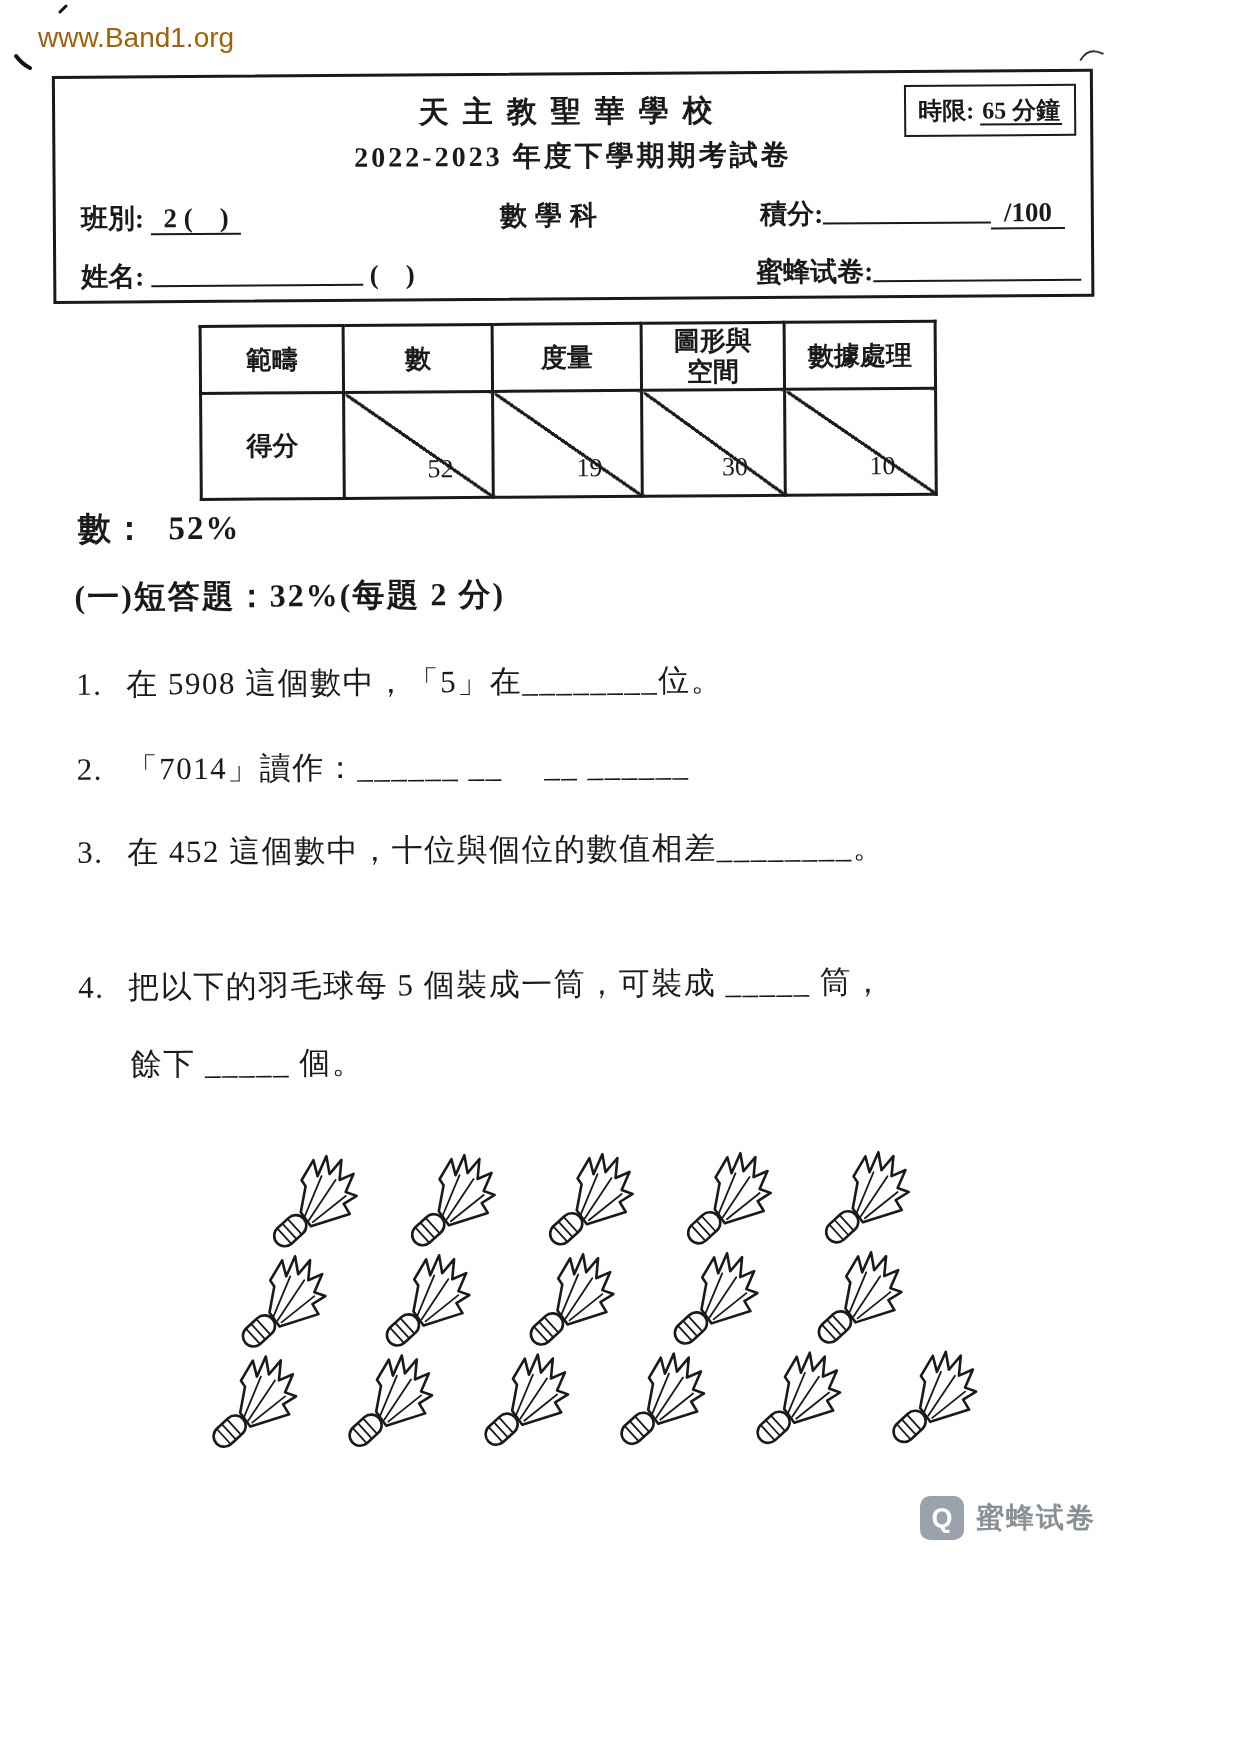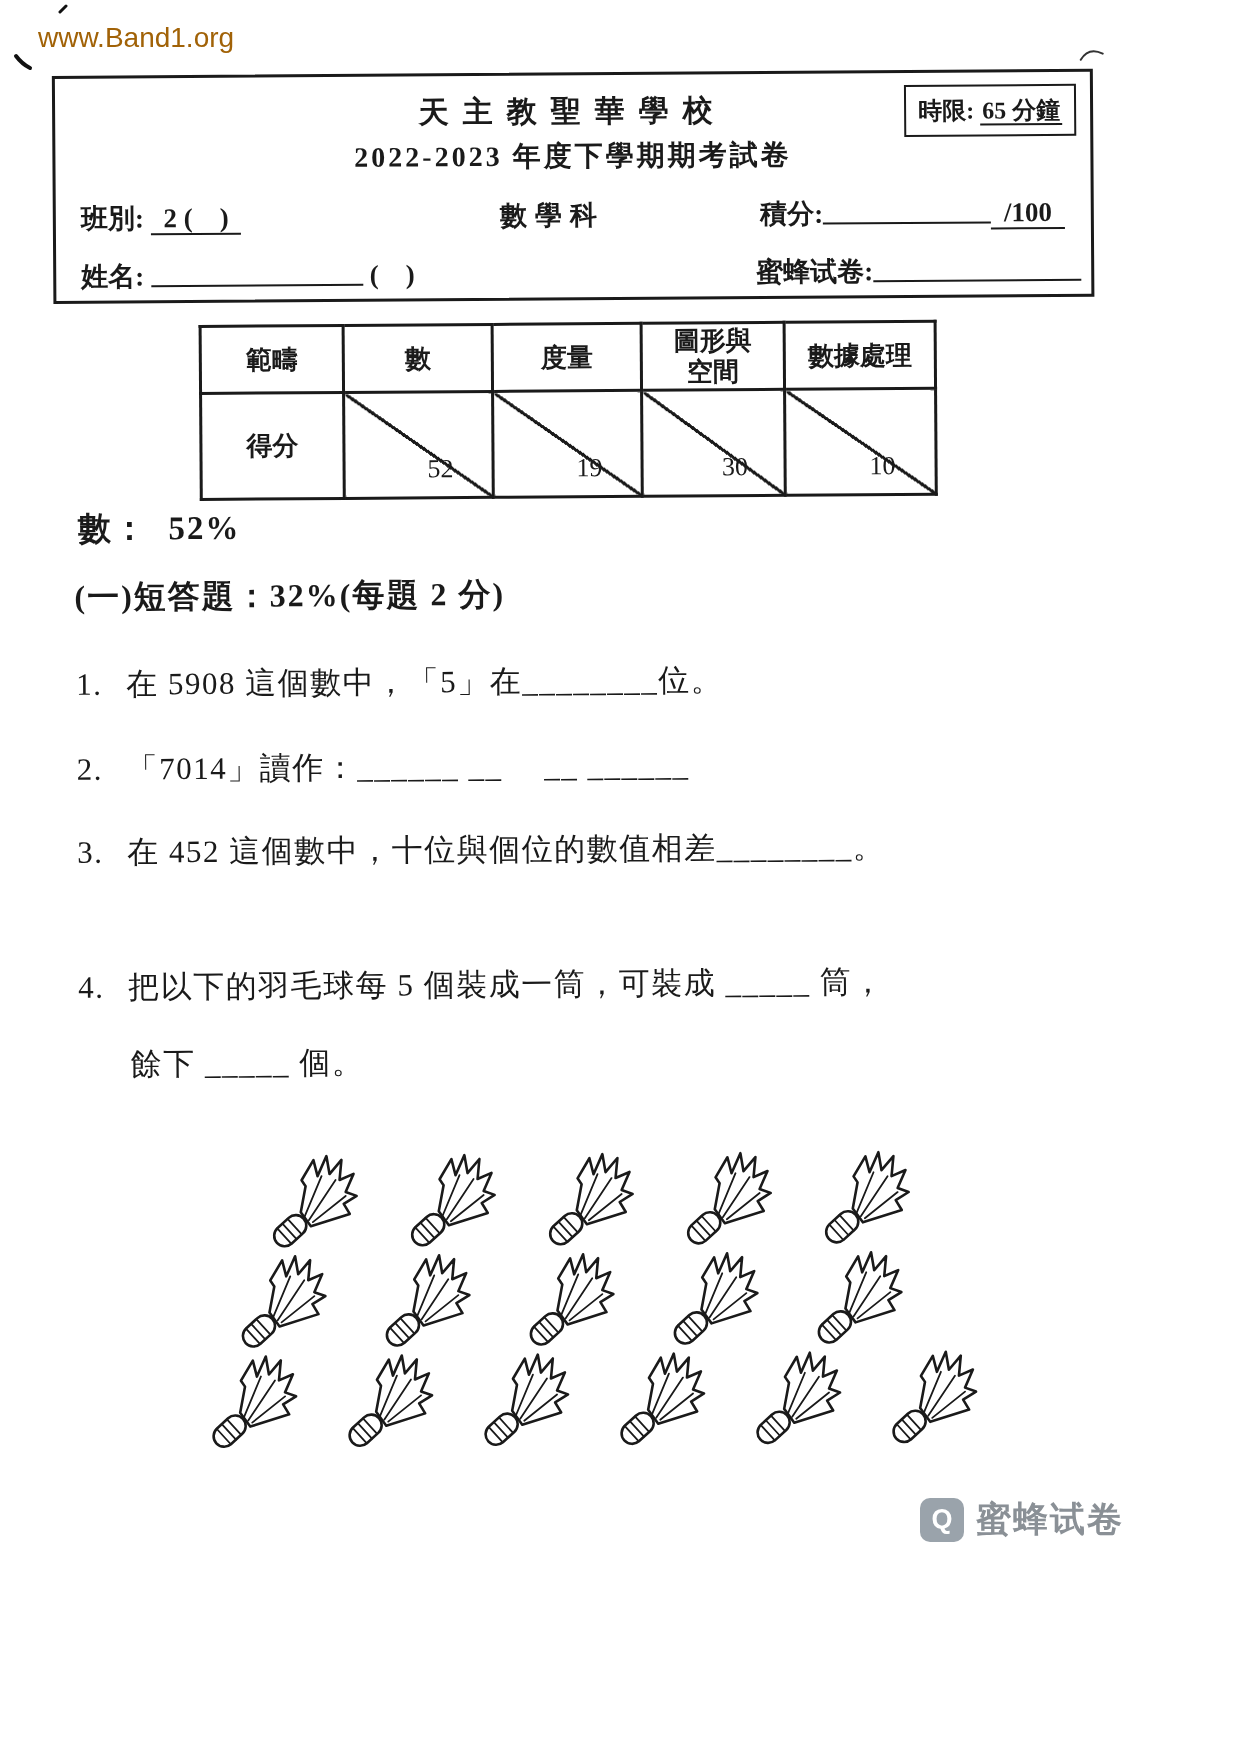--- a/index.html
+++ b/index.html
@@ -86,21 +86,21 @@
   
   .footer-logo{position:absolute;left:920px;top:1496px;display:flex;align-items:center;gap:12px;}
   .logo-icon{
     width:44px;height:44px;border-radius:10px;background:#9aa3ab;
     color:#fff;display:flex;align-items:center;justify-content:center;
     font-family:"Liberation Sans","DejaVu Sans",sans-serif;
     font-size:27px;font-weight:bold;
   }
   .logo-text{
     font-family:Liberation Serif, serif;
-    font-size:35px;color:#8a9096;letter-spacing:2px;font-weight:600;
+    font-size:28px;color:#8a9096;letter-spacing:2px;font-weight:600;
   }
   .curl-mark{position:absolute;left:1082px;top:50px;}
   svg.deco{display:block;}
 </style>
 </head>
 <body>
 
 <svg width="0" height="0" style="position:absolute" aria-hidden="true">
   <defs>
     <symbol id="shuttle-sym" viewBox="0 0 100 100">

